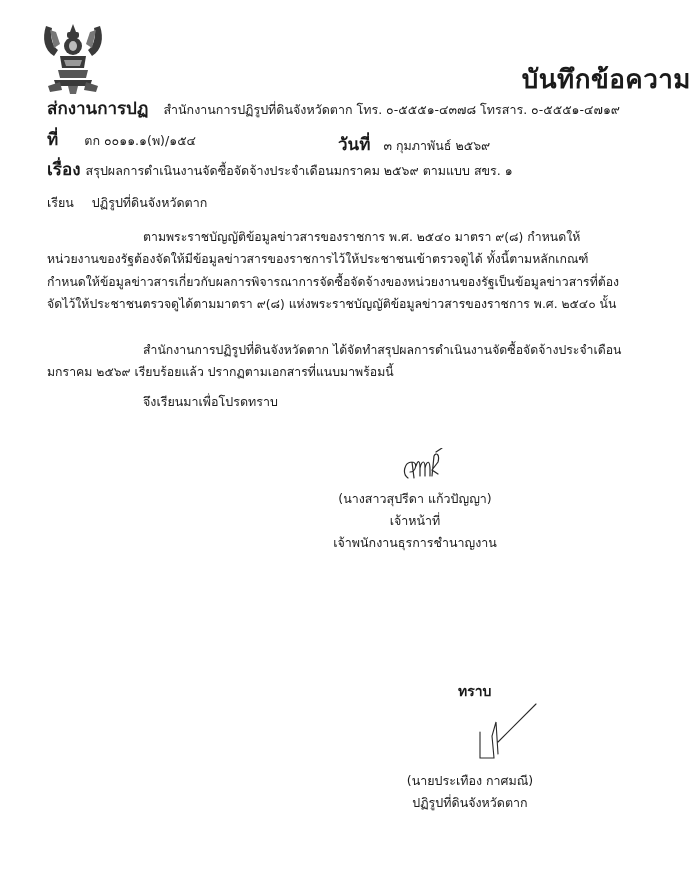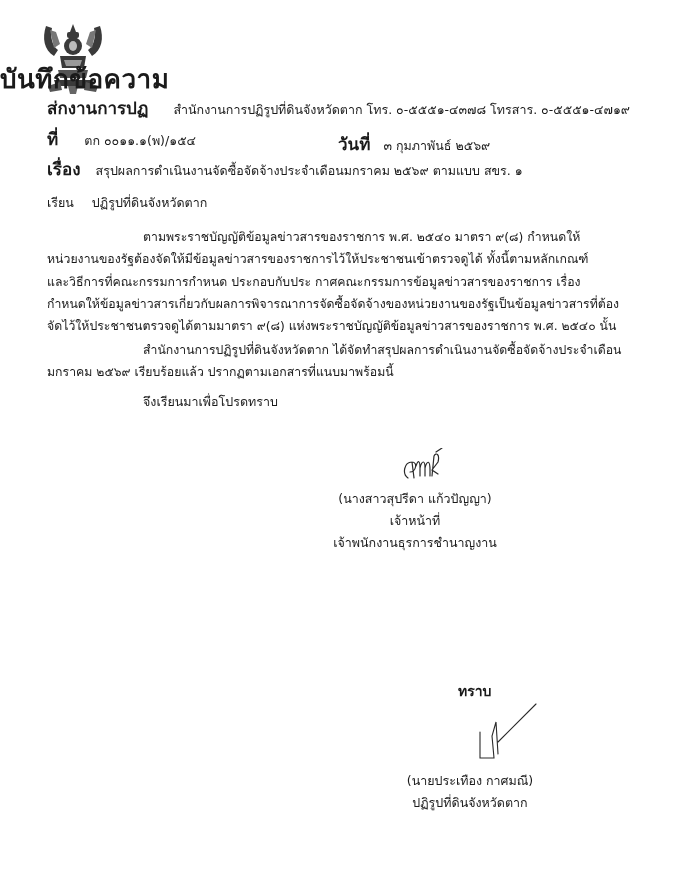--- a/index.html
+++ b/index.html
@@ -1,19 +1,19 @@
 <!DOCTYPE html>
 <html><head>
   <meta charset="utf-8">
   <style>
     html, body { margin:0; padding:0; background:#ffffff; }
     body { width:691px; height:870px; position:relative; overflow:hidden; color:#1a1a1a; font-family:"DejaVu Sans", "Liberation Sans", sans-serif; }
     .abs { position:absolute; white-space:nowrap; }
     .emblem { left:40px; top:20px; width:66px; height:74px; }
-    .title { left:0; width:691px; top:58px; text-align:left; font-size:26px; font-weight:bold; letter-spacing:0.5px; }
+    .title { left:0; width:691px; top:58px; text-align:right; font-size:26px; font-weight:bold; letter-spacing:0.5px; }
     .hdr-label { font-weight:bold; font-size:17px; }
     .hdr-value { font-size:12.5px; }
     .body-text { font-size:12.5px; }
     .para { left:47px; width:620px; font-size:12.3px; line-height:22.3px; text-align:justify; white-space:normal; }
     .para .line { display:block; white-space:nowrap; }
     .sig-block { text-align:center; font-size:12.5px; line-height:22px; }
     svg { display:block; }
   </style>
 </head>
 <body>
@@ -37,47 +37,46 @@
       <path d="M58 66 L46 62 L44 70 L56 72 Z" fill="#555"></path>
       <path d="M28 66 L38 66 L36 74 L30 74 Z" fill="#666"></path>
     </g>
   </svg>
 </div>
 
 <div class="abs title">บันทึกข้อความ</div>
 
 <div class="abs" style="left:47px; top:94px;">
   <span class="hdr-label">ส่กงานการปฏ</span>
-  <span class="hdr-value" style="margin-left:20px;">สำนักงานการปฏิรูปที่ดินจังหวัดตาก  โทร. ๐-๕๕๕๑-๔๓๗๘  โทรสาร. ๐-๕๕๕๑-๔๗๑๙</span>
+  <span class="hdr-value" style="margin-left:10px;">สำนักงานการปฏิรูปที่ดินจังหวัดตาก  โทร. ๐-๕๕๕๑-๔๓๗๘  โทรสาร. ๐-๕๕๕๑-๔๗๑๙</span>
 </div>
 
 <div class="abs" style="left:47px; top:125px;">
   <span class="hdr-label">ที่</span>
   <span class="hdr-value" style="margin-left:21px;">ตก ๐๐๑๑.๑(พ)/๑๕๔</span>
 </div>
 
 <div class="abs" style="left:338px; top:130px;">
   <span class="hdr-label">วันที่</span>
   <span class="hdr-value" style="margin-left:8px;">๓  กุมภาพันธ์  ๒๕๖๙</span>
 </div>
 
 <div class="abs" style="left:47px; top:155px;">
   <span class="hdr-label">เรื่อง</span>
-  <span class="hdr-value" style="margin-left:10px;text-align:center;">สรุปผลการดำเนินงานจัดซื้อจัดจ้างประจำเดือนมกราคม ๒๕๖๙ ตามแบบ สขร. ๑</span>
+  <span class="hdr-value" style="text-align:center;">สรุปผลการดำเนินงานจัดซื้อจัดจ้างประจำเดือนมกราคม ๒๕๖๙ ตามแบบ สขร. ๑</span>
 </div>
 
 <div class="abs body-text" style="left:47px; top:193px;">
   <span>เรียน</span>
   <span style="margin-left:14px;">ปฏิรูปที่ดินจังหวัดตาก</span>
 </div>
 
 <div class="abs para" style="top:226px;">
   <span class="line" style="padding-left:96px;">ตามพระราชบัญญัติข้อมูลข่าวสารของราชการ พ.ศ. ๒๕๔๐ มาตรา ๙(๘) กำหนดให้</span>
   <span class="line">หน่วยงานของรัฐต้องจัดให้มีข้อมูลข่าวสารของราชการไว้ให้ประชาชนเข้าตรวจดูได้ ทั้งนี้ตามหลักเกณฑ์</span>
-  <span class="line">และวิธีการที่คณะกรรมการกำหนด ประกอบกับประ กาศคณะกรรมการข้อมูลข่าวสารของราชการ เรื่อง</span>
   <span class="line">กำหนดให้ข้อมูลข่าวสารเกี่ยวกับผลการพิจารณาการจัดซื้อจัดจ้างของหน่วยงานของรัฐเป็นข้อมูลข่าวสารที่ต้อง</span>
   <span class="line">จัดไว้ให้ประชาชนตรวจดูได้ตามมาตรา ๙(๘) แห่งพระราชบัญญัติข้อมูลข่าวสารของราชการ พ.ศ. ๒๕๔๐ นั้น</span>
 </div>
 
 <div class="abs para" style="top:339px;">
   <span class="line" style="padding-left:96px;">สำนักงานการปฏิรูปที่ดินจังหวัดตาก ได้จัดทำสรุปผลการดำเนินงานจัดซื้อจัดจ้างประจำเดือน</span>
   <span class="line">มกราคม ๒๕๖๙ เรียบร้อยแล้ว ปรากฏตามเอกสารที่แนบมาพร้อมนี้</span>
 </div>
 
 <div class="abs body-text" style="left:143px; top:392px;">จึงเรียนมาเพื่อโปรดทราบ</div>

